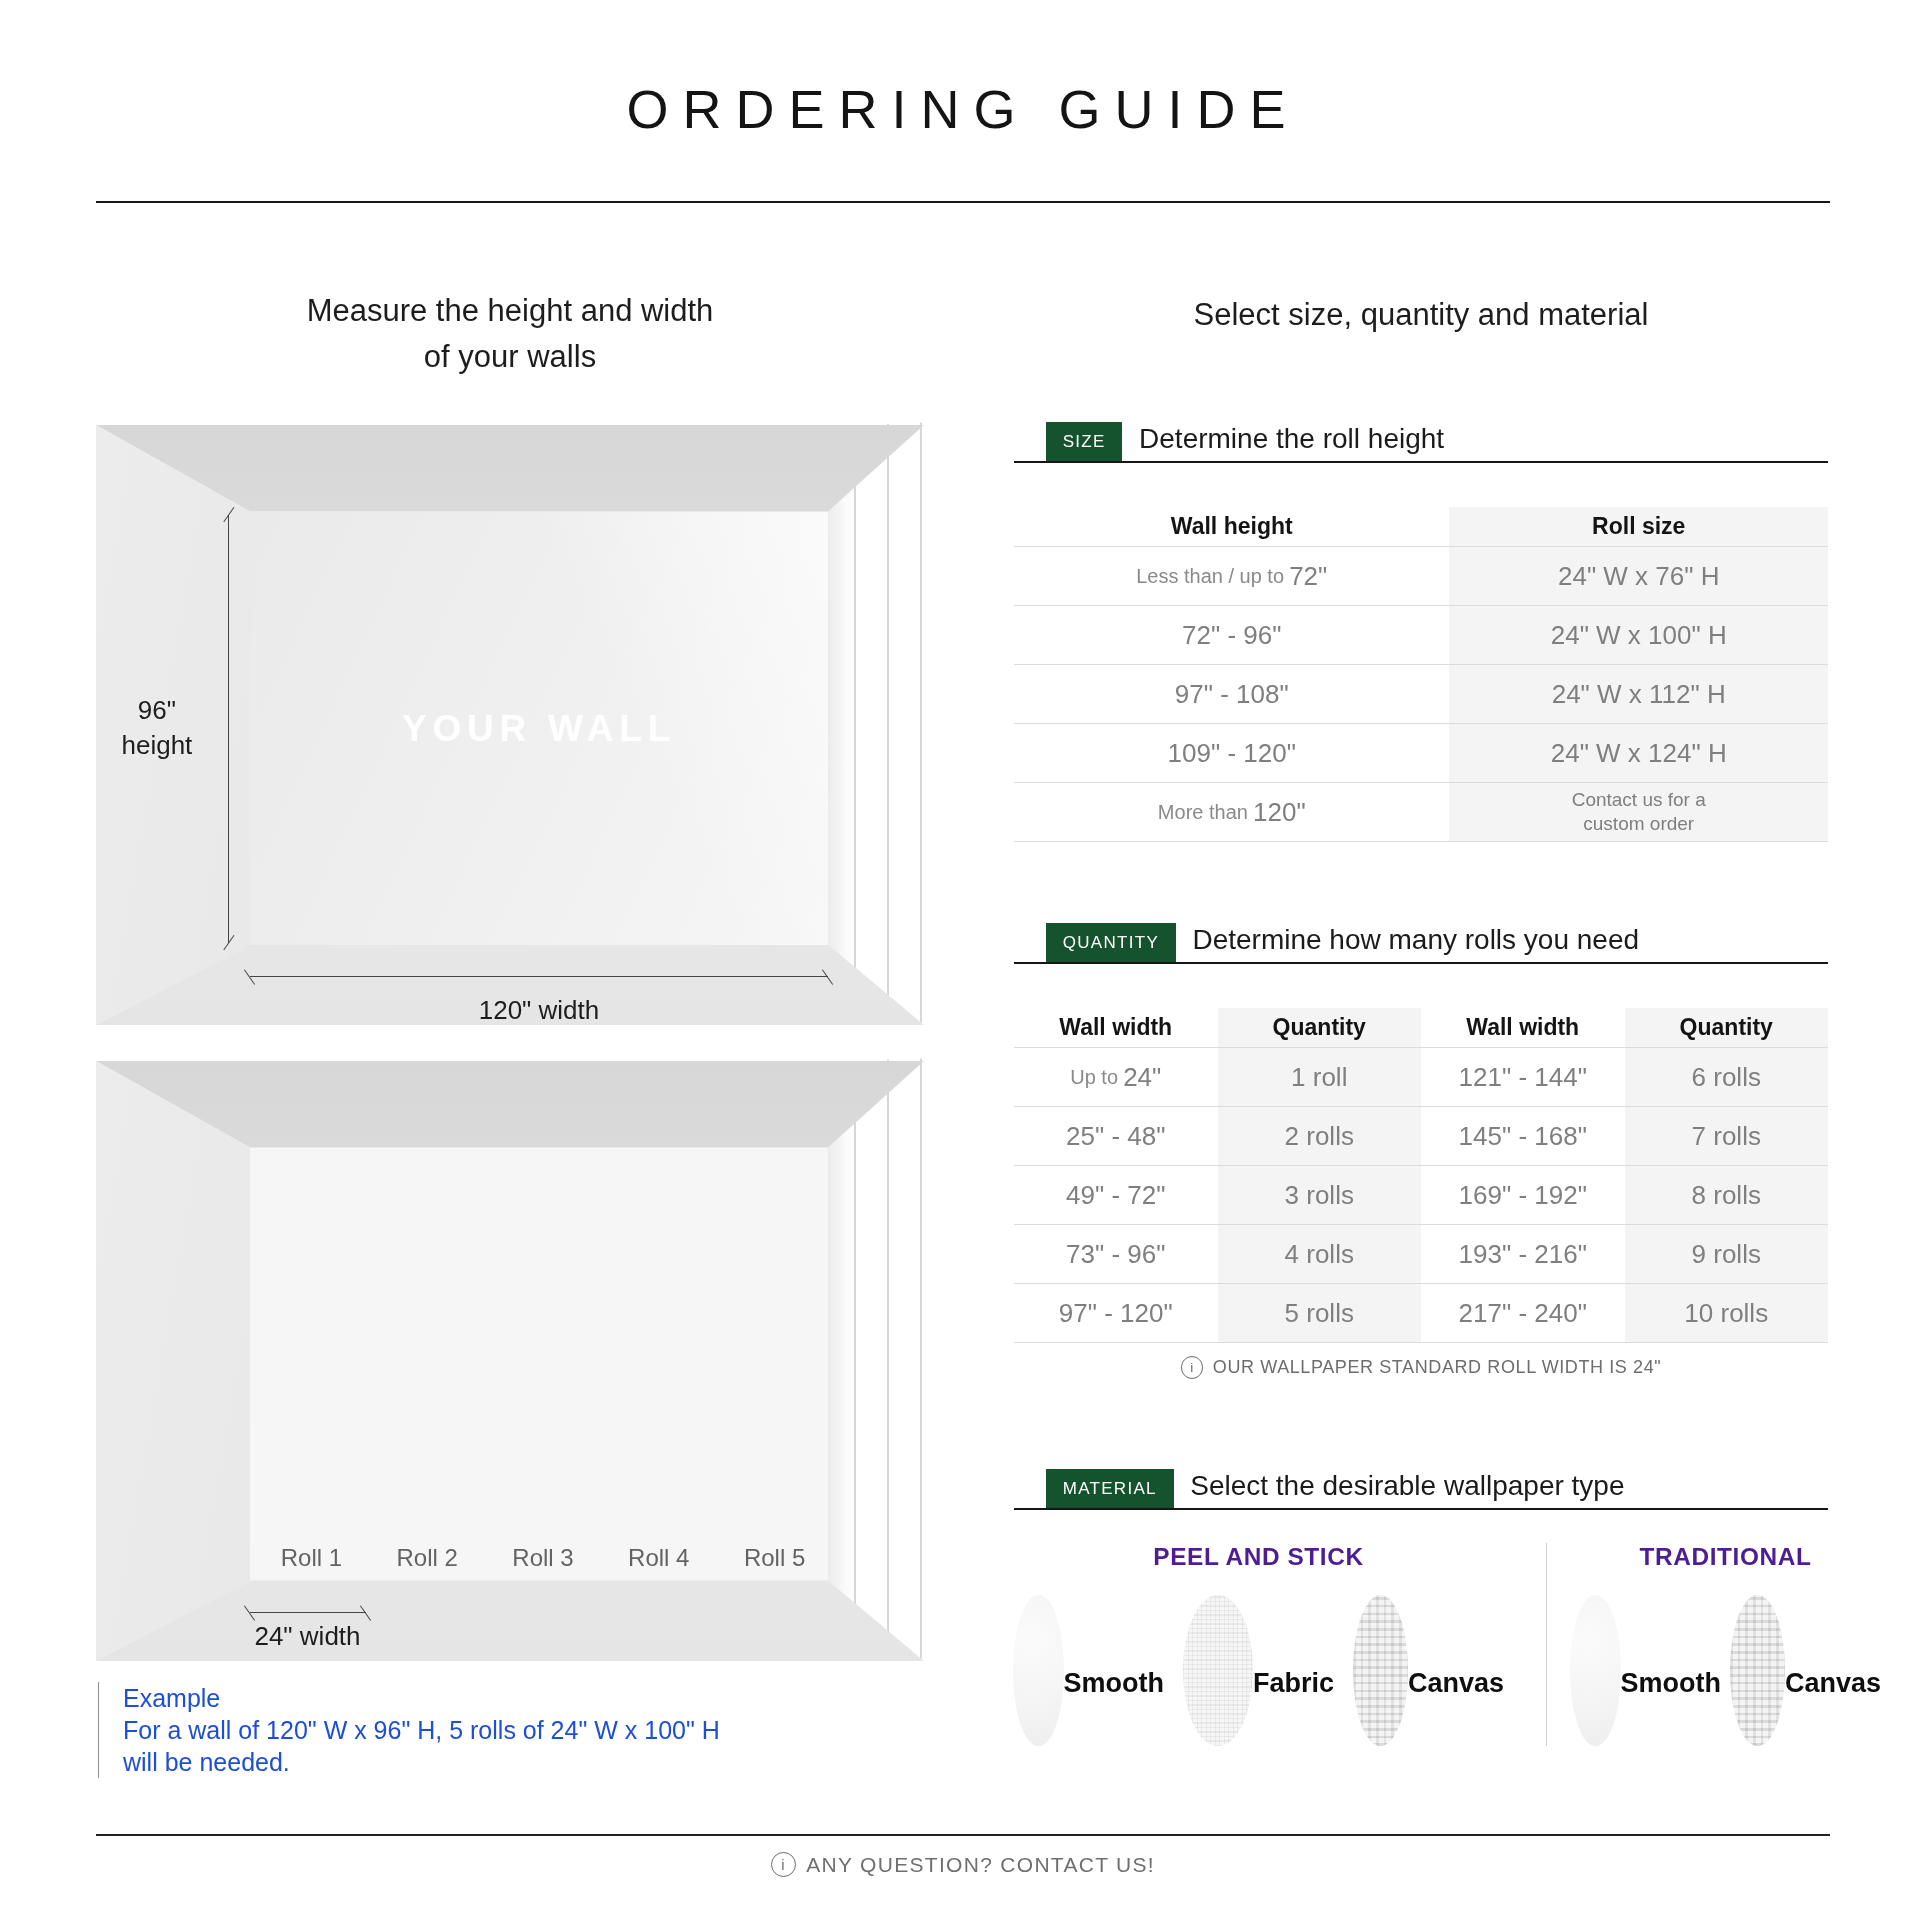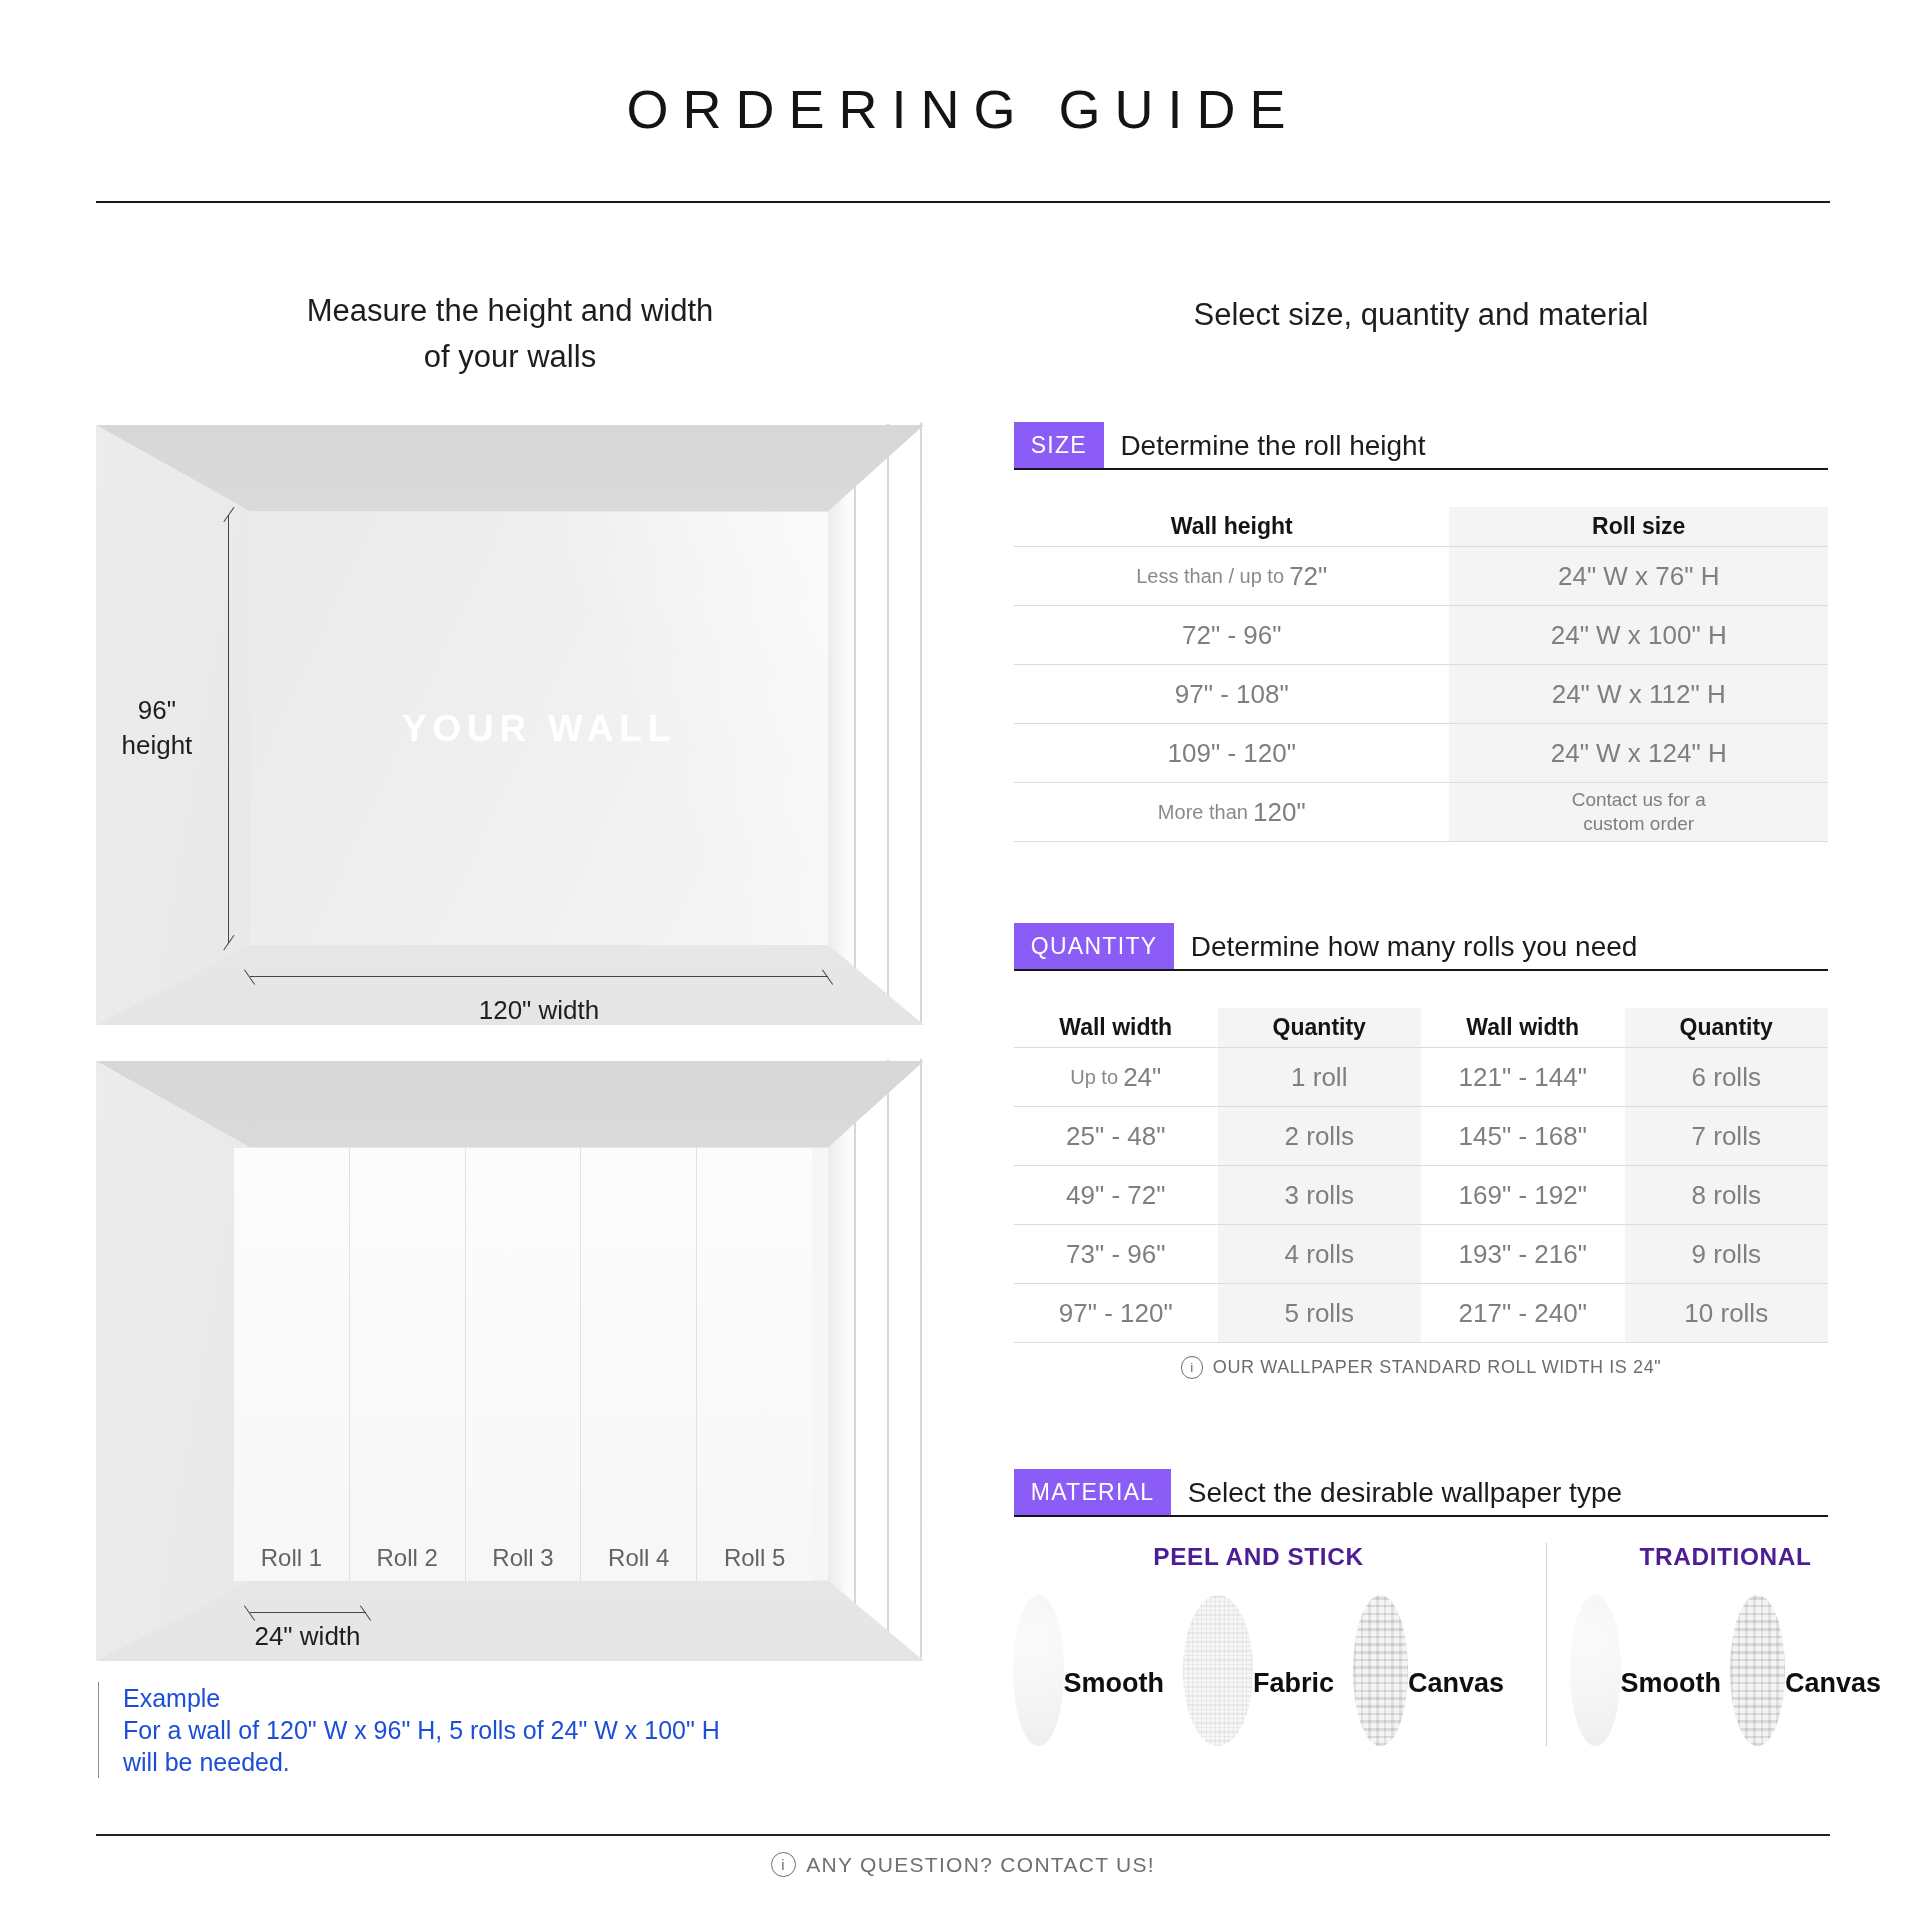--- a/index.html
+++ b/index.html
@@ -46,21 +46,21 @@
     background:linear-gradient(180deg,#f1f1f1,#e5e5e5);
     clip-path:polygon(0 100%,18.6% 86.6%,88.4% 86.6%,100% 100%);}
   .bwall{
     position:absolute;left:154px;top:87px;width:578px;height:433px;z-index:3;
     background:linear-gradient(115deg,#eaeaea 0%,#efefef 45%,#f6f6f6 100%);
     display:flex;align-items:center;justify-content:center;}
   .bwall::after{content:"";position:absolute;inset:0;
     background:linear-gradient(245deg,rgba(255,255,255,0.65) 0%,rgba(255,255,255,0) 38%);}
   .bwall-label{font-size:37px;font-weight:700;letter-spacing:5.8px;color:#ffffff;z-index:4;}
 
-  .panels{position:absolute;left:138px;top:87px;width:578px;height:433px;z-index:3;display:flex;}
+  .panels{position:absolute;left:158px;top:87px;width:578px;height:433px;z-index:3;display:flex;align-items:flex-end;}
   .panel{position:relative;flex:1;background:linear-gradient(180deg,#fcfcfc,#f7f7f7);
     border-right:1.9px solid #e1e1e1;box-sizing:border-box;}
   .panel:last-child{border-right:none;}
   .roll-label{position:absolute;bottom:9px;left:0;width:100%;text-align:center;
     font-size:24px;color:#636363;}
 
   .dimv{position:absolute;left:132px;top:90px;height:428px;width:1.3px;background:#454545;z-index:4;}
   .dimv::before,.dimv::after{content:"";position:absolute;left:-8.3px;width:18px;height:1.3px;background:#454545;}
   .dimv::before{top:-0.6px;transform:rotate(-55deg);}
   .dimv::after{bottom:-0.6px;transform:rotate(-55deg);}
@@ -76,22 +76,22 @@
   .dimh-label-small{left:96px;width:231px;top:560px;}
 
   
   .example{position:absolute;left:98px;top:1682px;width:803px;
     border-left:1.9px solid #8f8f8f;padding-left:24px;
     font-size:25px;line-height:32px;color:#1d4ed8;}
 
   
   .sec-header{position:absolute;left:1014px;width:814px;border-bottom:2.6px solid #161616;
     display:flex;align-items:flex-end;}
-  .badge{display:inline-block;background:#8b5cf6;color:#ffffff;
-    font-size:23px;letter-spacing:1.3px;padding:10.3px 16.7px 9px 16.7px;}
+  .badge{display:inline-block;background:#14532d;color:#ffffff;
+    font-size:17px;letter-spacing:1.3px;padding:10.3px 16.7px 9px 16.7px;margin-left:32px;}
   .sec-sub{font-size:28px;color:#1b1b1b;margin-left:16.7px;padding-bottom:6.4px;}
 
   .tbl{position:absolute;left:1014px;width:814px;display:grid;}
   .size-tbl{top:507px;grid-template-columns:53.5% 46.5%;}
   .qty-tbl{top:1008px;grid-template-columns:repeat(4,1fr);}
   .cell{display:flex;align-items:center;justify-content:center;
     height:58px;border-bottom:1.3px solid #dcdcdc;font-size:26px;color:#7f7f7f;text-align:center;}
   .cell.hdr{height:39px;font-size:23px;color:#141414;font-weight:700;}
   .alt{background:#f4f4f4;}
   .pre{font-size:20px;margin-right:5.1px;color:#8a8a8a;}

